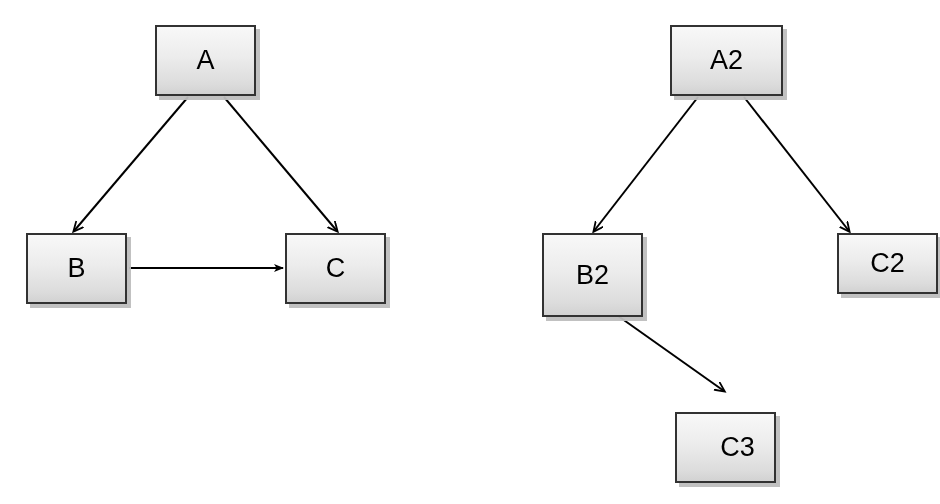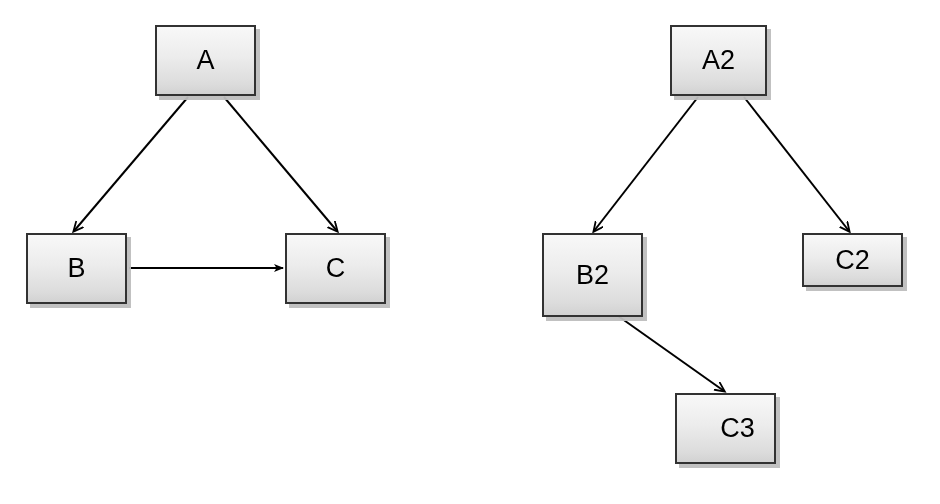--- a/index.html
+++ b/index.html
@@ -75,27 +75,27 @@
   <div id="nodes-group">
       <div class="node" style="left: 155px; top: 25px; width: 101px; height: 71px;">
         <span class="node-label">A</span>
       </div>
       <div class="node" style="left: 26px; top: 233px; width: 101px; height: 71px;">
         <span class="node-label">B</span>
       </div>
       <div class="node" style="left: 285px; top: 233px; width: 101px; height: 71px;">
         <span class="node-label">C</span>
       </div>
-      <div class="node" style="left: 670px; top: 25px; width: 97px; height: 71px;">
+      <div class="node" style="left: 670px; top: 25px; width: 113px; height: 71px;">
         <span class="node-label">A2</span>
       </div>
       <div class="node" style="left: 542px; top: 233px; width: 101px; height: 84px;">
         <span class="node-label">B2</span>
       </div>
-      <div class="node" style="left: 802px; top: 233px; width: 101px; height: 54px;">
+      <div class="node" style="left: 837px; top: 233px; width: 101px; height: 61px;">
         <span class="node-label">C2</span>
       </div>
-      <div class="node" style="left: 675px; top: 393px; width: 101px; height: 71px; padding-left: 24px;">
+      <div class="node" style="left: 675px; top: 412px; width: 101px; height: 71px; padding-left: 24px;">
         <span class="node-label">C3</span>
       </div>
     </div>
 
 </div>
 
 </body></html>

